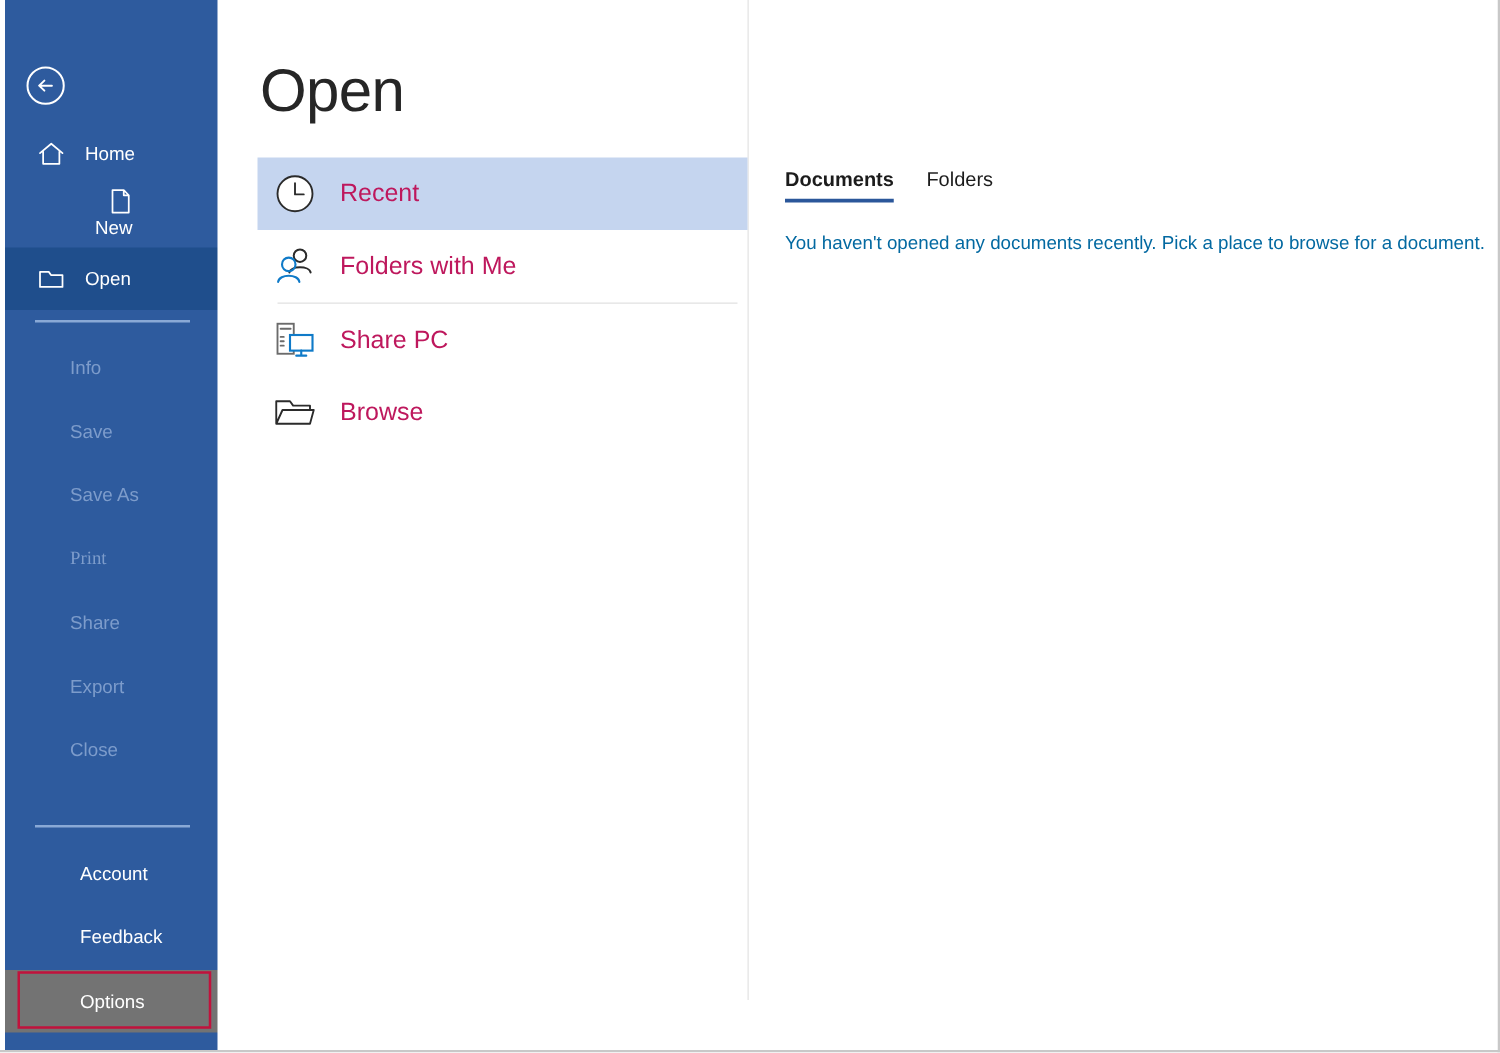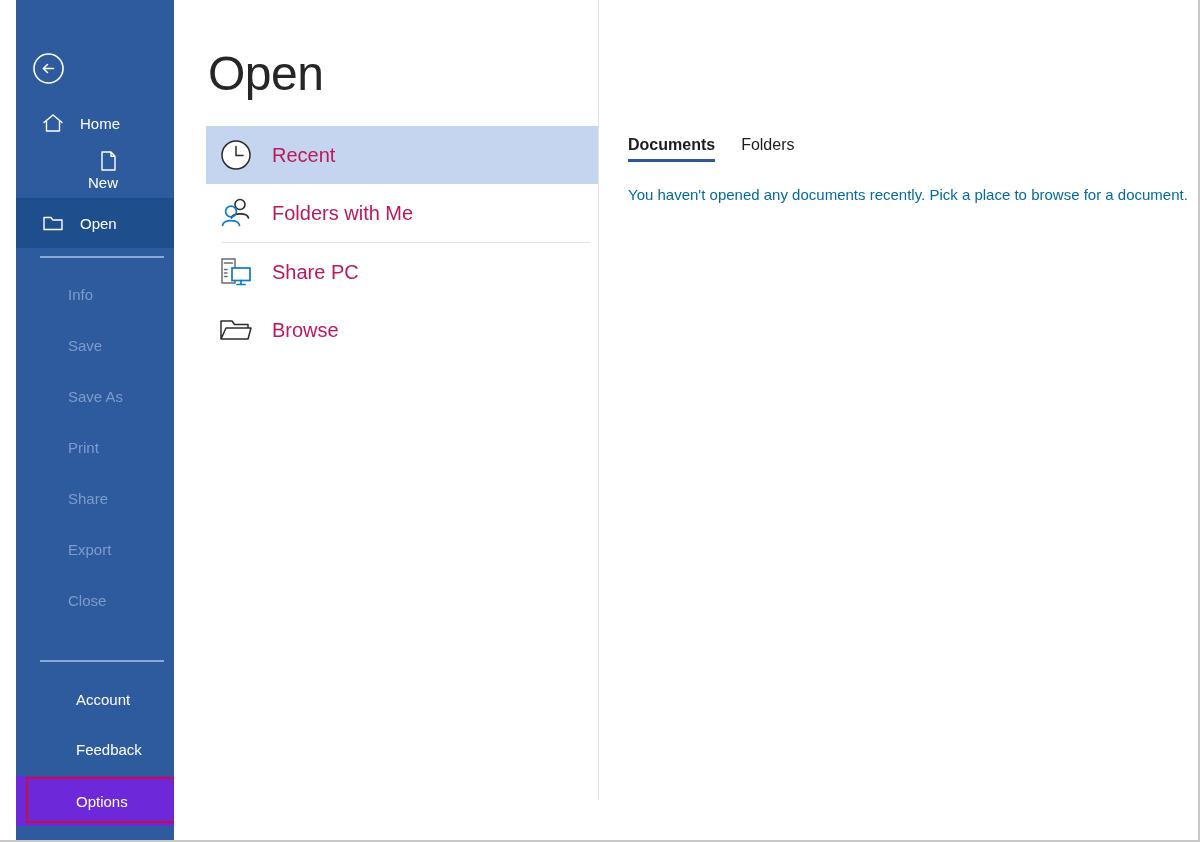--- a/index.html
+++ b/index.html
@@ -13,21 +13,21 @@
     position: relative;
     width: 1200px; height: 842px;
     background: #ffffff;
     border-right: 2px solid #c8c8c8;
     border-bottom: 2px solid #c8c8c8;
     overflow: hidden;
   }
 
   
   .sidebar {
-    position: absolute; left: 16px; top: 0;
+    position: absolute; left: 4px; top: 0;
     width: 196px; height: 842px;
     background: #2e5b9e;
   }
   .back-btn {
     position: absolute; left: 16px; top: 52px;
     width: 33px; height: 33px;
     cursor: pointer;
   }
   .back-btn svg { display: block; }
 
@@ -43,21 +43,21 @@
     width: 26px; height: 26px;
     margin-left: 24px; margin-right: 14px;
     display: flex; align-items: center; justify-content: center;
     flex: none;
   }
   .nav-item .nav-label { white-space: nowrap; }
   .nav-item.selected { background: #1f4e8c; }
   .nav-item.disabled { color: #7d9ccb; cursor: default; }
   .nav-item.disabled .nav-label { padding-left: 52px; }
   .nav-item.text-only .nav-label { padding-left: 60px; }
-  .nav-item.hovered { background: #6d28d9; }
+  .nav-item.hovered { background: #737373; }
 
   .side-divider {
     position: absolute; left: 24px;
     width: 124px; height: 2px;
     background: #89a9d6;
   }
 
   .red-highlight {
     position: absolute;
     left: 10px; top: 777px;
@@ -200,21 +200,21 @@
 
     <div class="nav-item disabled" style="top:269px;">
       <span class="nav-label">Info</span>
     </div>
     <div class="nav-item disabled" style="top:320px;">
       <span class="nav-label">Save</span>
     </div>
     <div class="nav-item disabled" style="top:371px;">
       <span class="nav-label">Save As</span>
     </div>
-    <div class="nav-item disabled" style="top:422px;">
+    <div class="nav-item disabled" style="top:422px;font-family:Liberation Serif, serif;">
       <span class="nav-label">Print</span>
     </div>
     <div class="nav-item disabled" style="top:473px;">
       <span class="nav-label">Share</span>
     </div>
     <div class="nav-item disabled" style="top:524px;">
       <span class="nav-label">Export</span>
     </div>
     <div class="nav-item disabled" style="top:575px;">
       <span class="nav-label">Close</span>

